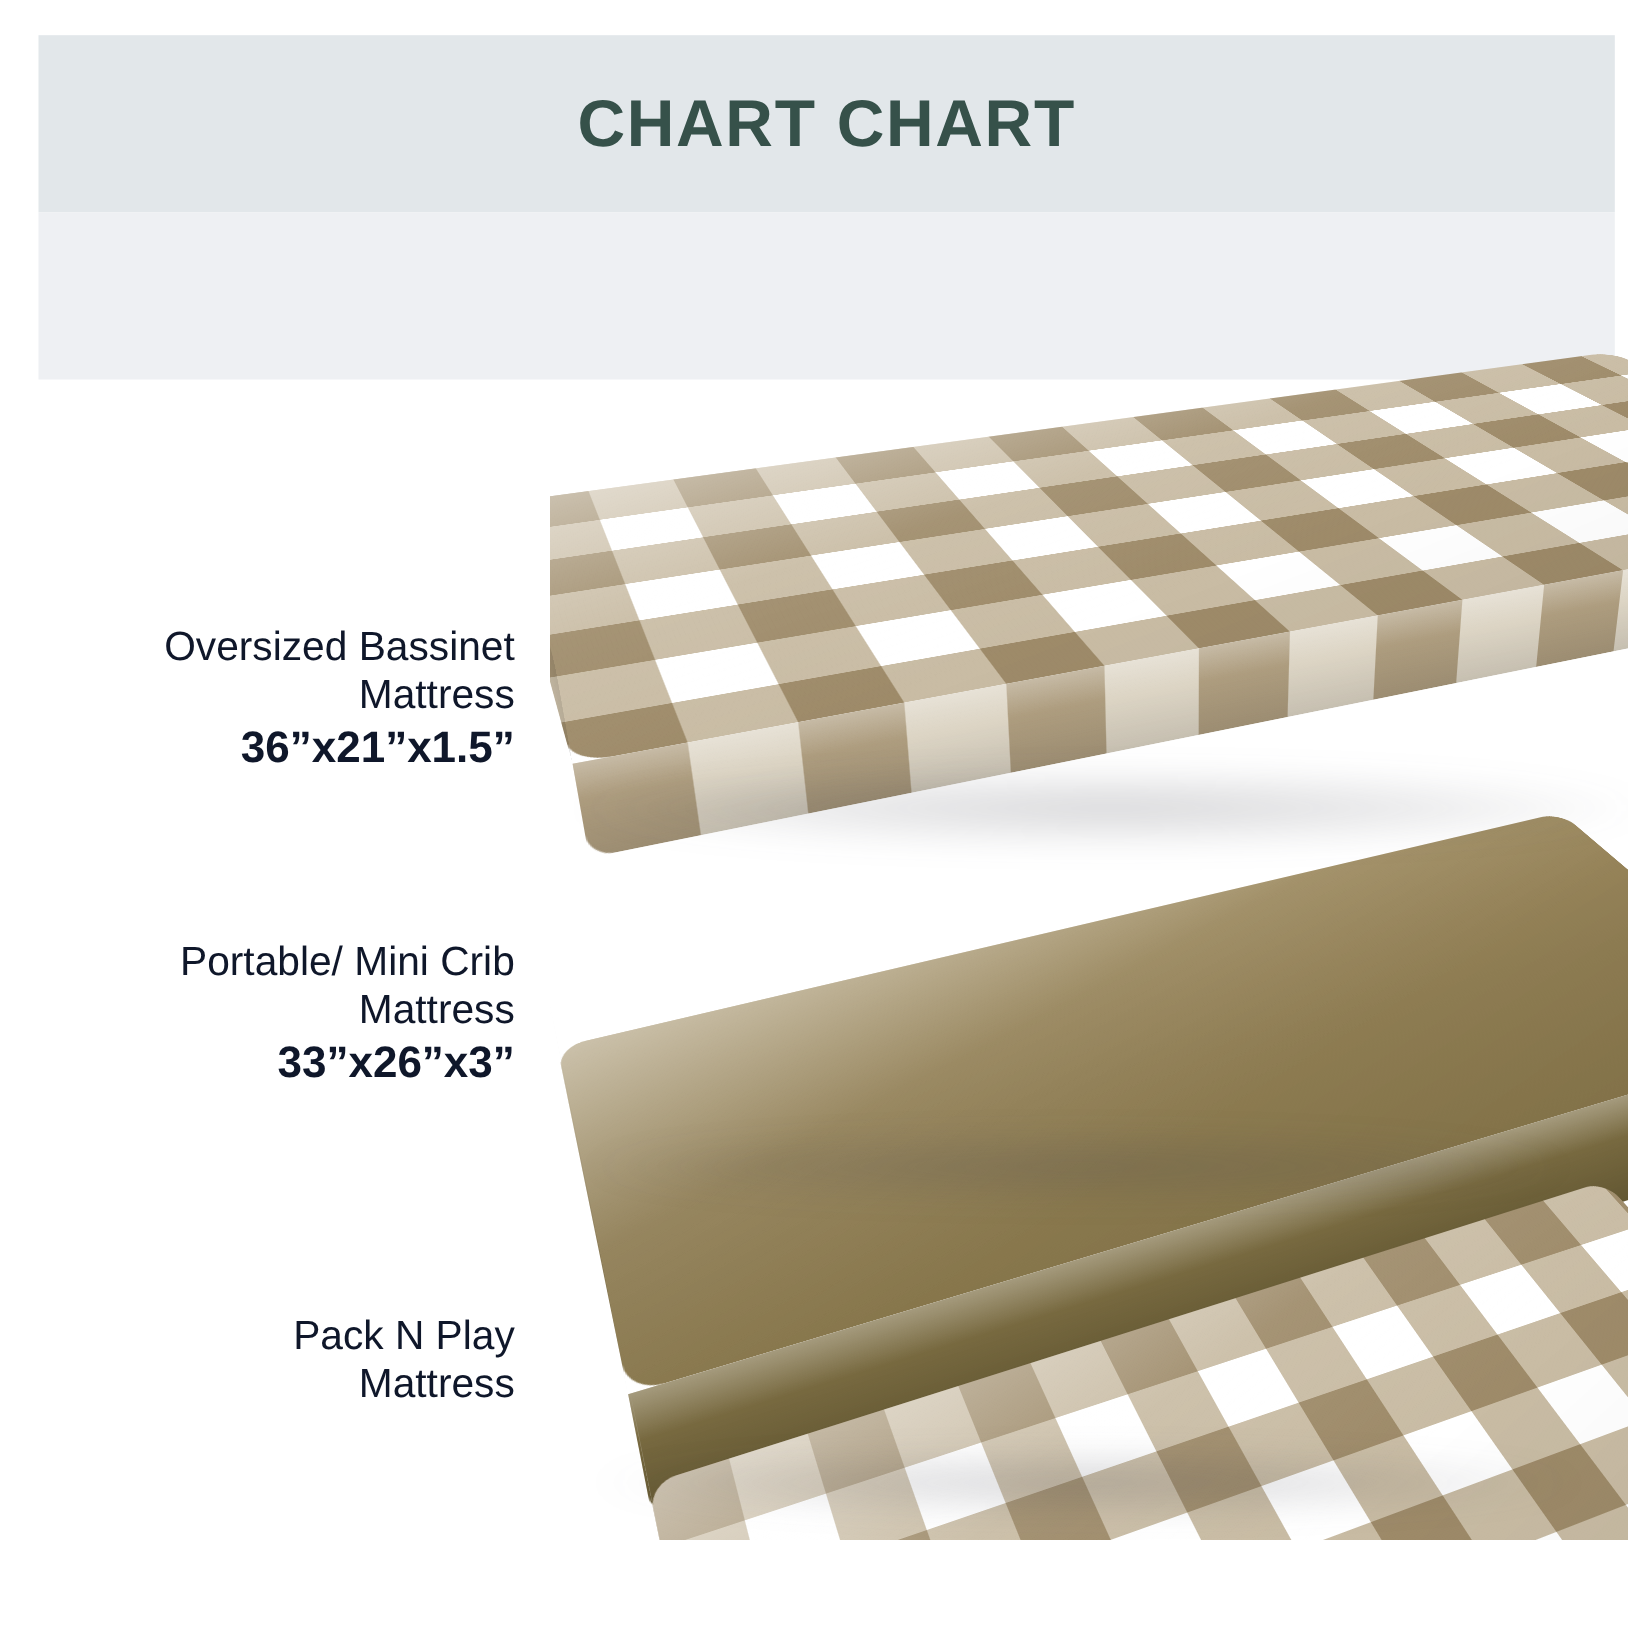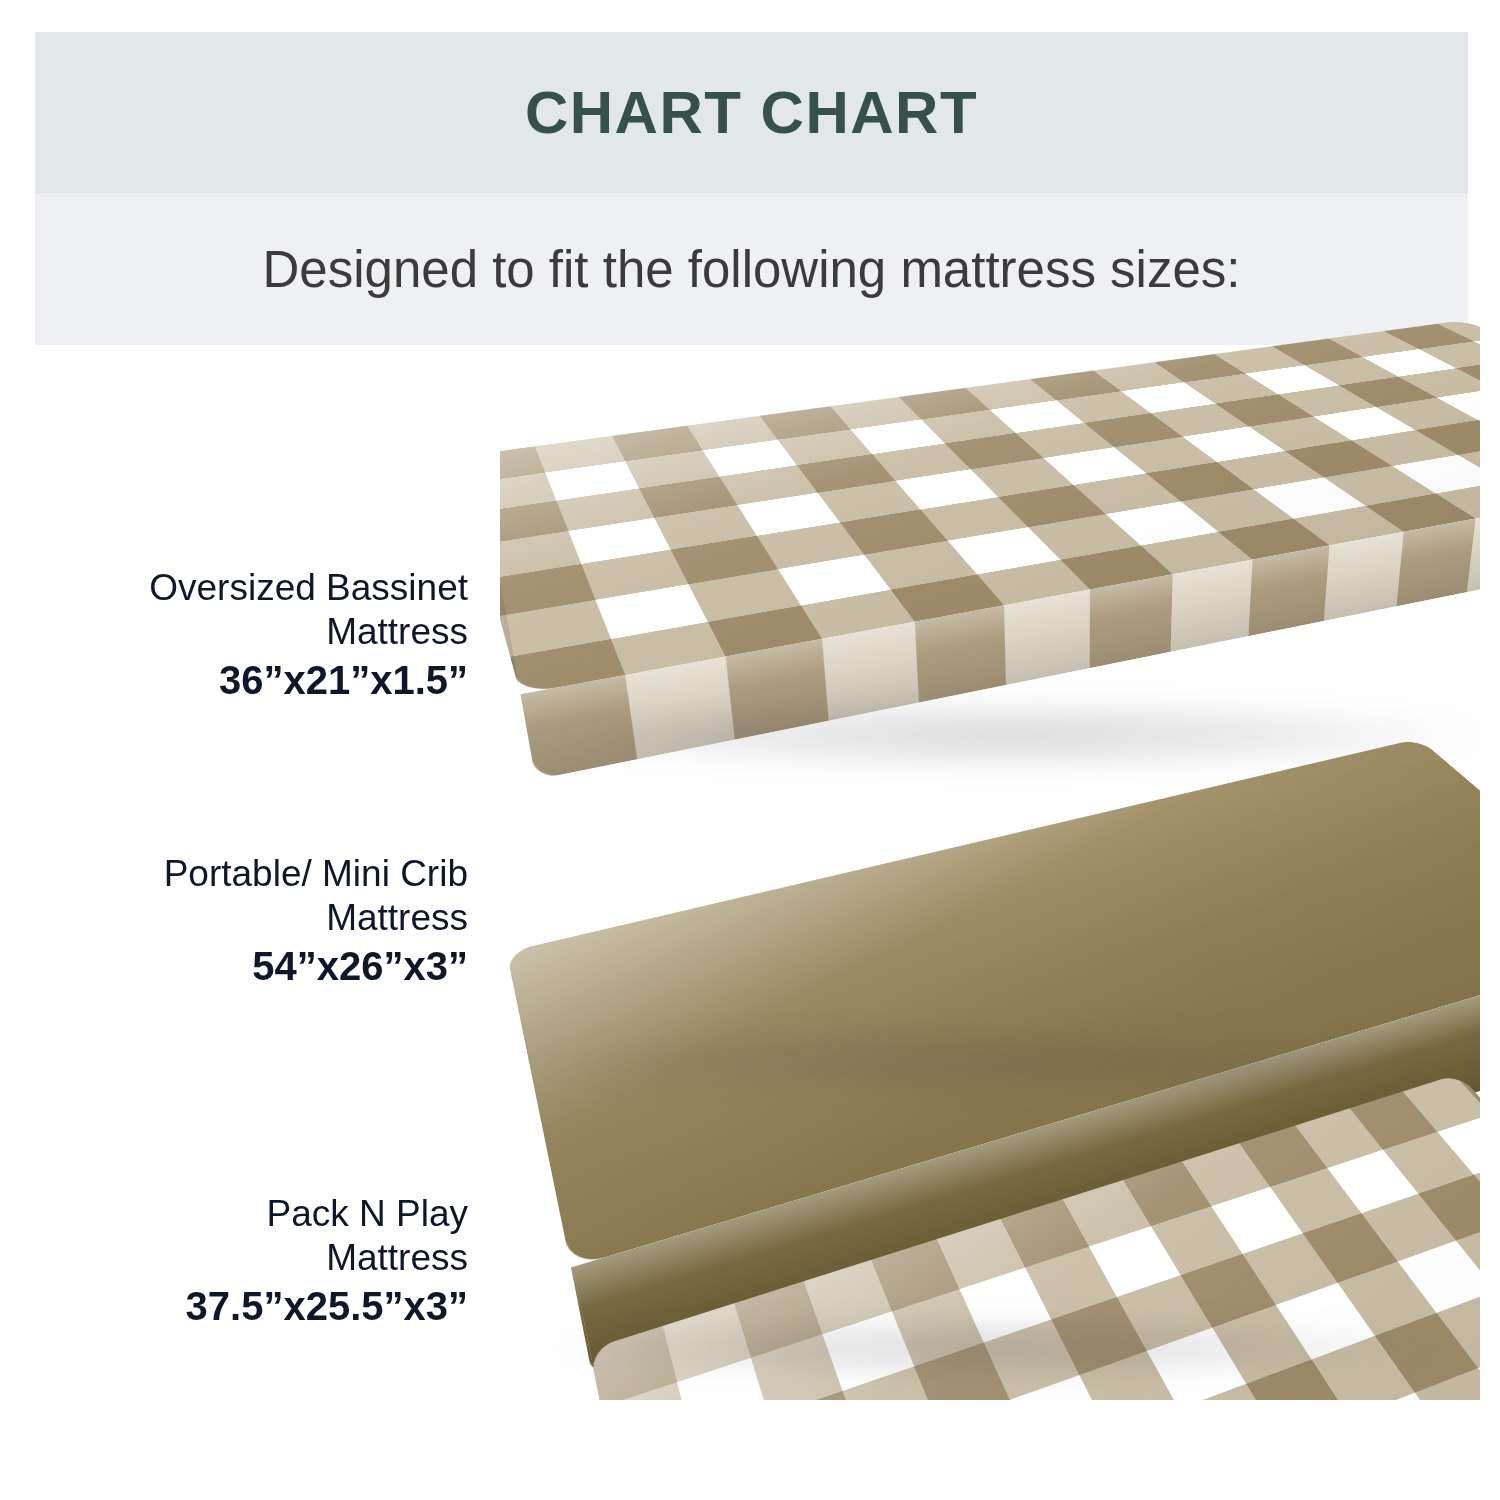--- a/index.html
+++ b/index.html
@@ -241,33 +241,31 @@
       <div class="shade-soft shade-side-grad" style="width:120px; left:-120px; transform-origin: right center; transform: rotateY(90deg);
                   border-radius:18px 0 0 18px;"></div>
     </div>
   </div>
 
   <div class="mask-white" style="left:0; top:346px; width:500px; height:1154px;"></div>
   <div class="mask-white" style="left:0; top:1400px; width:1500px; height:100px;"></div>
   <div class="mask-white" style="left:1480px; top:0; width:20px; height:1500px;"></div>
 
   <div class="chart-title">CHART CHART</div>
-  <div class="chart-subtitle">Designed to fit the following mattress sizes:</div>
 
   <div class="label-block" id="label-0">
     <div class="label-name">Oversized Bassinet
 Mattress</div>
     <div class="label-dims">36”x21”x1.5”</div>
   </div>
 
   <div class="label-block" id="label-1">
     <div class="label-name">Portable/ Mini Crib
 Mattress</div>
-    <div class="label-dims">54”x26”x3”</div>
+    <div class="label-dims">33”x26”x3”</div>
   </div>
 
   <div class="label-block" id="label-2">
     <div class="label-name">Pack N Play
 Mattress</div>
-    <div class="label-dims">37.5”x25.5”x3”</div>
   </div>
 
 </div>
 
 </body></html>

